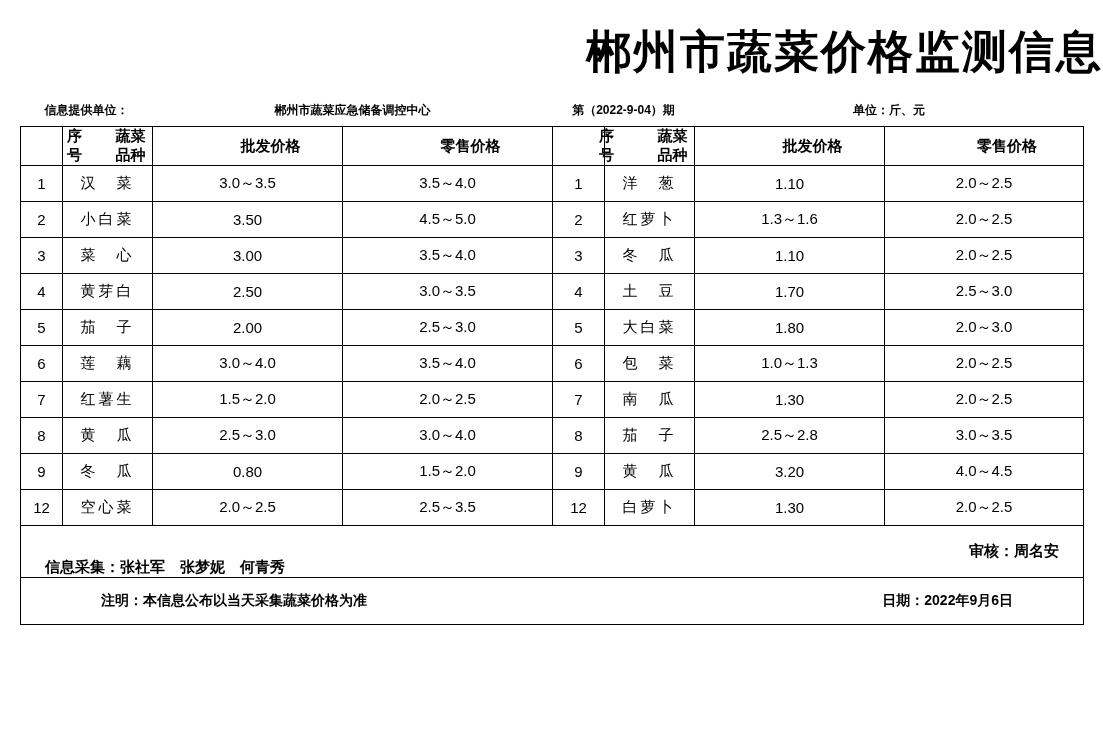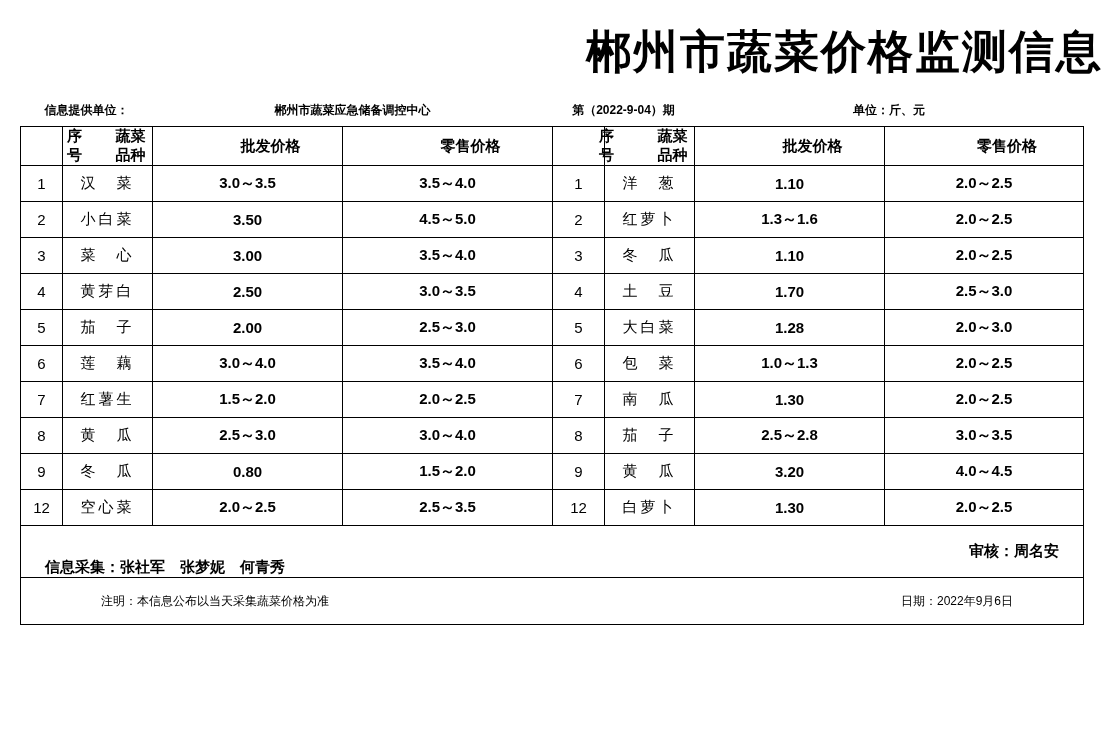--- a/index.html
+++ b/index.html
@@ -75,21 +75,21 @@
     font-size: 15px;
     height: 30px;
     padding-left: 46px;
   }
   .cell-name {
     font-size: 16px;
     letter-spacing: 3px;
   }
   .cell-price {
     font-size: 16px;
-    font-weight: bold;
+    font-weight: normal;
     font-family: "Liberation Serif", serif;
     margin-top: 8px;
   }
   .cell-idx {
     font-size: 14px;
   }
   .footer-row td {
     border: 1px solid #000000;
     height: 34px;
     font-size: 15px;
@@ -100,22 +100,22 @@
     justify-content: space-between;
     align-items: center;
     padding: 0 24px;
     height: 100%;
     box-sizing: border-box;
   }
   .footer-left { text-align: left; margin-top: 32px; }
   .footer-right { }
   .note-row td {
     height: 46px;
-    font-size: 12px;
-    font-weight: normal;
+    font-size: 14px;
+    font-weight: bold;
   }
   .note-inner {
     display: flex;
     justify-content: space-between;
     align-items: center;
     padding: 0 70px 0 80px;
     height: 100%;
     box-sizing: border-box;
   }
 </style>
@@ -197,21 +197,21 @@
         <td class="cell-price">1.70</td>
         <td class="cell-price">2.5～3.0</td>
       </tr>
       <tr>
         <td class="cell-idx">5</td>
         <td class="cell-name">茄　子</td>
         <td class="cell-price">2.00</td>
         <td class="cell-price">2.5～3.0</td>
         <td class="cell-idx">5</td>
         <td class="cell-name">大白菜</td>
-        <td class="cell-price">1.28</td>
+        <td class="cell-price">1.80</td>
         <td class="cell-price">2.0～3.0</td>
       </tr>
       <tr>
         <td class="cell-idx">6</td>
         <td class="cell-name">莲　藕</td>
         <td class="cell-price">3.0～4.0</td>
         <td class="cell-price">3.5～4.0</td>
         <td class="cell-idx">6</td>
         <td class="cell-name">包　菜</td>
         <td class="cell-price">1.0～1.3</td>

